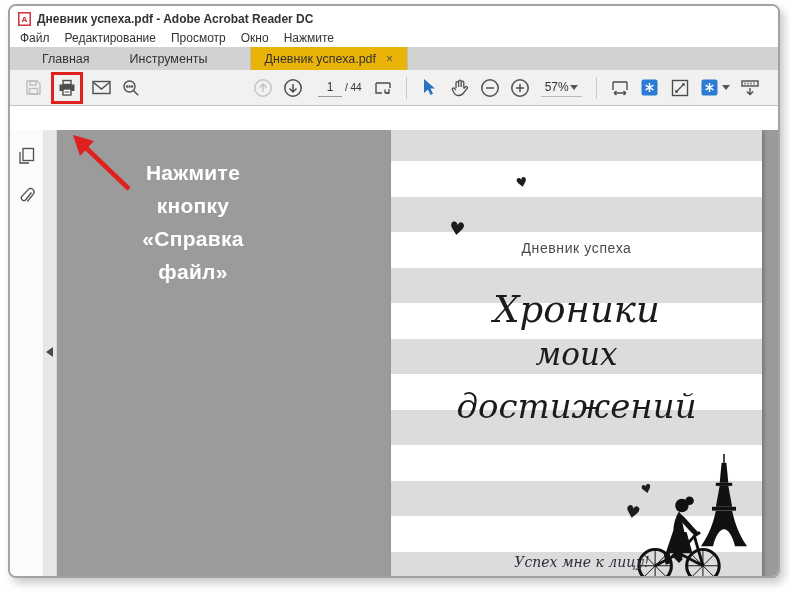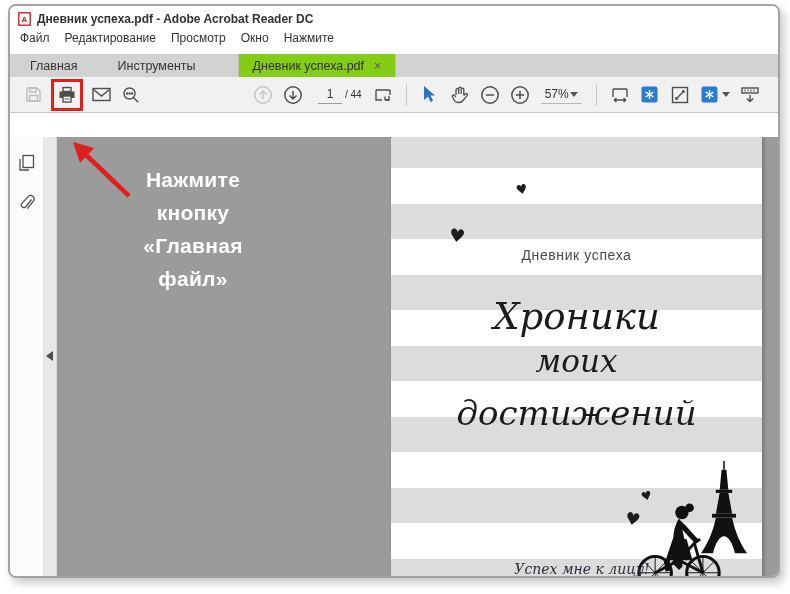--- a/index.html
+++ b/index.html
@@ -15,23 +15,23 @@
   
   .titlebar { height:22px; background:#fff; display:flex; align-items:center; padding:3px 10px 0 8px; gap:6px; flex:0 0 auto; }
   .pdf-badge { width:13px; height:14px; position:relative; flex:0 0 auto; }
   .title-text { font-size:12px; font-weight:bold; color:#333; white-space:nowrap; }
 
   
   .menubar { height:19px; background:#fff; display:flex; align-items:center; padding:0 10px; gap:15px; flex:0 0 auto; }
   .menu-item { font-size:12px; color:#333; cursor:default; }
 
   
-  .tabbar { height:23px; background:#d2d2d2; display:flex; align-items:stretch; flex:0 0 auto;margin-top:7px; }
+  .tabbar { height:23px; background:#d2d2d2; display:flex; align-items:stretch; padding-left:12px; flex:0 0 auto; }
   .tab { display:flex; align-items:center; padding:0 20px; font-size:12.5px; color:#333; }
-  .tab.doc { background:#84cc16; border-left:1px solid #bdbdbd; border-right:1px solid #bdbdbd; margin-left:22px; padding:0 14px; gap:10px; }
+  .tab.doc { background:#eab308; border-left:1px solid #bdbdbd; border-right:1px solid #bdbdbd; margin-left:22px; padding:0 14px; gap:10px; }
   .tab-close { font-size:12px; color:#555; line-height:1; }
 
   
   .toolbar { height:36px; background:#f1f1f1; border-bottom:1px solid #c3c3c3; display:flex; align-items:center; padding:0 8px; flex:0 0 auto; }
   .tbtn { width:26px; height:26px; display:flex; align-items:center; justify-content:center; margin:0 2px; border-radius:3px; flex:0 0 auto; }
   .print-frame { border:3px solid #e0201f; padding:0; margin:0 3px; display:inline-flex; flex:0 0 auto; }
   .tb-sep { width:1px; height:22px; background:#c9c9c9; margin:0 8px; flex:0 0 auto; }
   .page-num-input { width:24px; height:18px; border:none; border-bottom:1px solid #9a9a9a; background:transparent; text-align:center; font-size:12px; color:#333; margin:0 3px 0 10px; }
   .page-total { font-size:10px; color:#333; margin-right:6px; white-space:nowrap; }
   .zoom-ctl { display:flex; align-items:center; gap:1px; border-bottom:1px solid #b9b9b9; padding:2px 4px; margin:0 6px; }
@@ -263,21 +263,21 @@
     <div class="docarea">
 
       <svg class="arrow-svg" width="75" height="64" viewBox="0 0 75 64">
         <line x1="64" y1="58" x2="18" y2="14" stroke="#e0201f" stroke-width="4.5"></line>
         <polygon points="8,4 29,10 15,25" fill="#e0201f"></polygon>
       </svg>
 
       <div class="callout">
         <div>Нажмите</div>
         <div>кнопку</div>
-        <div>«Главная</div>
+        <div>«Справка</div>
         <div>файл»</div>
       </div>
 
       <div class="pdf-page">
         <span class="heart" style="left:125px; top:46px; font-size:13px; transform:rotate(-12deg);">♥</span>
         <span class="heart" style="left:58px; top:90px; font-size:18px; transform:rotate(8deg);">♥</span>
 
         <div class="pg-title">Дневник успеха</div>
 
         <div class="script script-1">Хроники</div>

